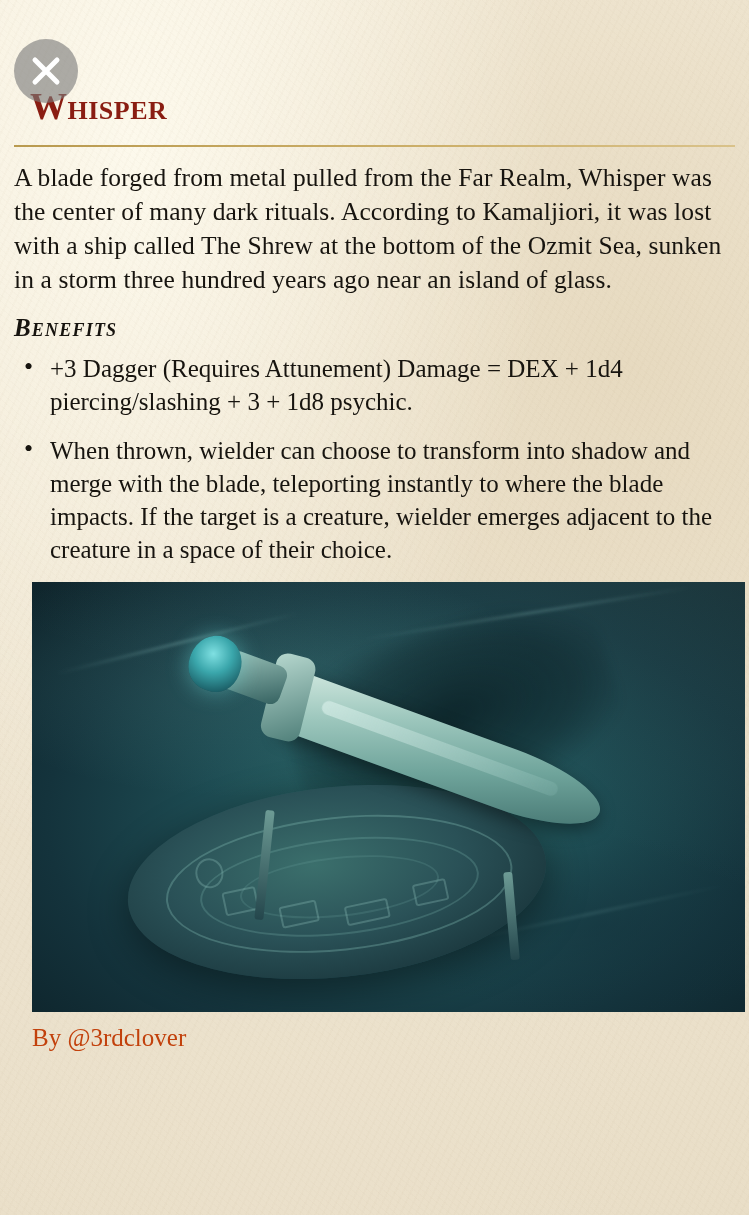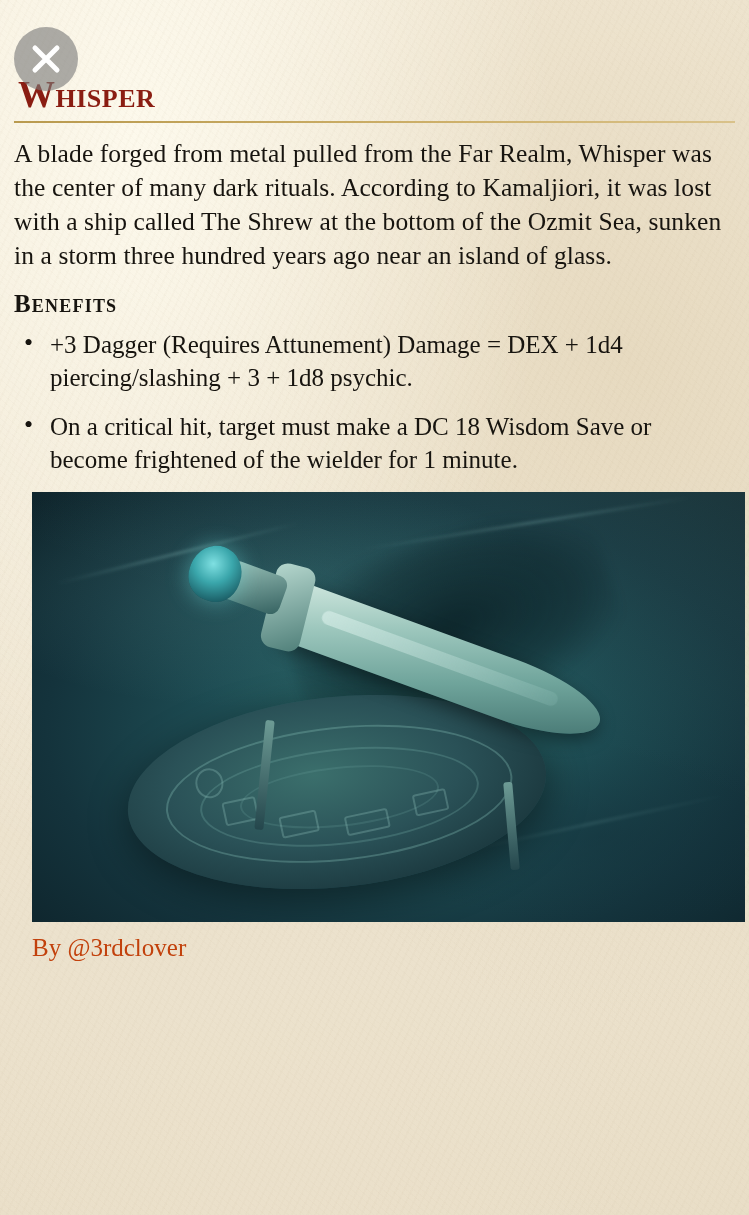--- a/index.html
+++ b/index.html
@@ -55,21 +55,21 @@
     display: flex;
     align-items: center;
     justify-content: center;
     z-index: 20;
     cursor: pointer;
   }
   .close-btn svg { display:block; }
 
   
   .title {
-    margin: 4px;
+    margin: 16px;
     padding: 72px 0 2px 0;
     font-family: "Liberation Serif", serif;
     font-size: 37px;
     font-weight: 700;
     letter-spacing: 0.5px;
     color: #8a1d12;
     font-variant: small-caps;
     text-transform: capitalize;
     line-height: 1.05;
     position: relative;
@@ -90,20 +90,21 @@
     letter-spacing: 0.1px;
   }
 
   .section-heading {
     font-size: 25px;
     font-weight: 700;
     font-variant: small-caps;
     letter-spacing: 1.2px;
     margin: 6px 0 10px 0;
     color: #17140f;
+    font-style: italic;
   }
 
   ul.benefits {
     list-style: none;
     margin: 0 0 2px 0;
     padding: 0;
   }
   ul.benefits li {
     position: relative;
     padding-left: 36px;
@@ -259,21 +260,21 @@
 
   <h1 class="title">Whisper</h1>
   <div class="title-rule"></div>
 
   <p class="desc">A blade forged from metal pulled from the Far Realm, Whisper was the center of many dark rituals. According to Kamaljiori, it was lost with a ship called The Shrew at the bottom of the Ozmit Sea, sunken in a storm three hundred years ago near an island of glass.</p>
 
   <div class="section-heading">Benefits</div>
 
   <ul class="benefits">
     <li>+3 Dagger (Requires Attunement) Damage = DEX + 1d4 piercing/slashing + 3 + 1d8 psychic.</li>
-    <li>On a critical hit, target must make a DC 18 Wisdom Save or become frightened of the wielder for 1 minute.</li>
+    <li>When thrown, wielder can choose to transform into shadow and merge with the blade, teleporting instantly to where the blade impacts. If the target is a creature, wielder emerges adjacent to the creature in a space of their choice.</li>
   </ul>
 
   <div class="art-wrap">
     <div class="art"></div>
     <div class="art-haze"></div>
 
     <div class="art-streak" style="left:20px; top:60px; width:250px; transform:rotate(-14deg);"></div>
     <div class="art-streak" style="left:330px; top:30px; width:330px; transform:rotate(-9deg);"></div>
     <div class="art-streak" style="left:420px; top:330px; width:280px; transform:rotate(-12deg); opacity:.5;"></div>
 

